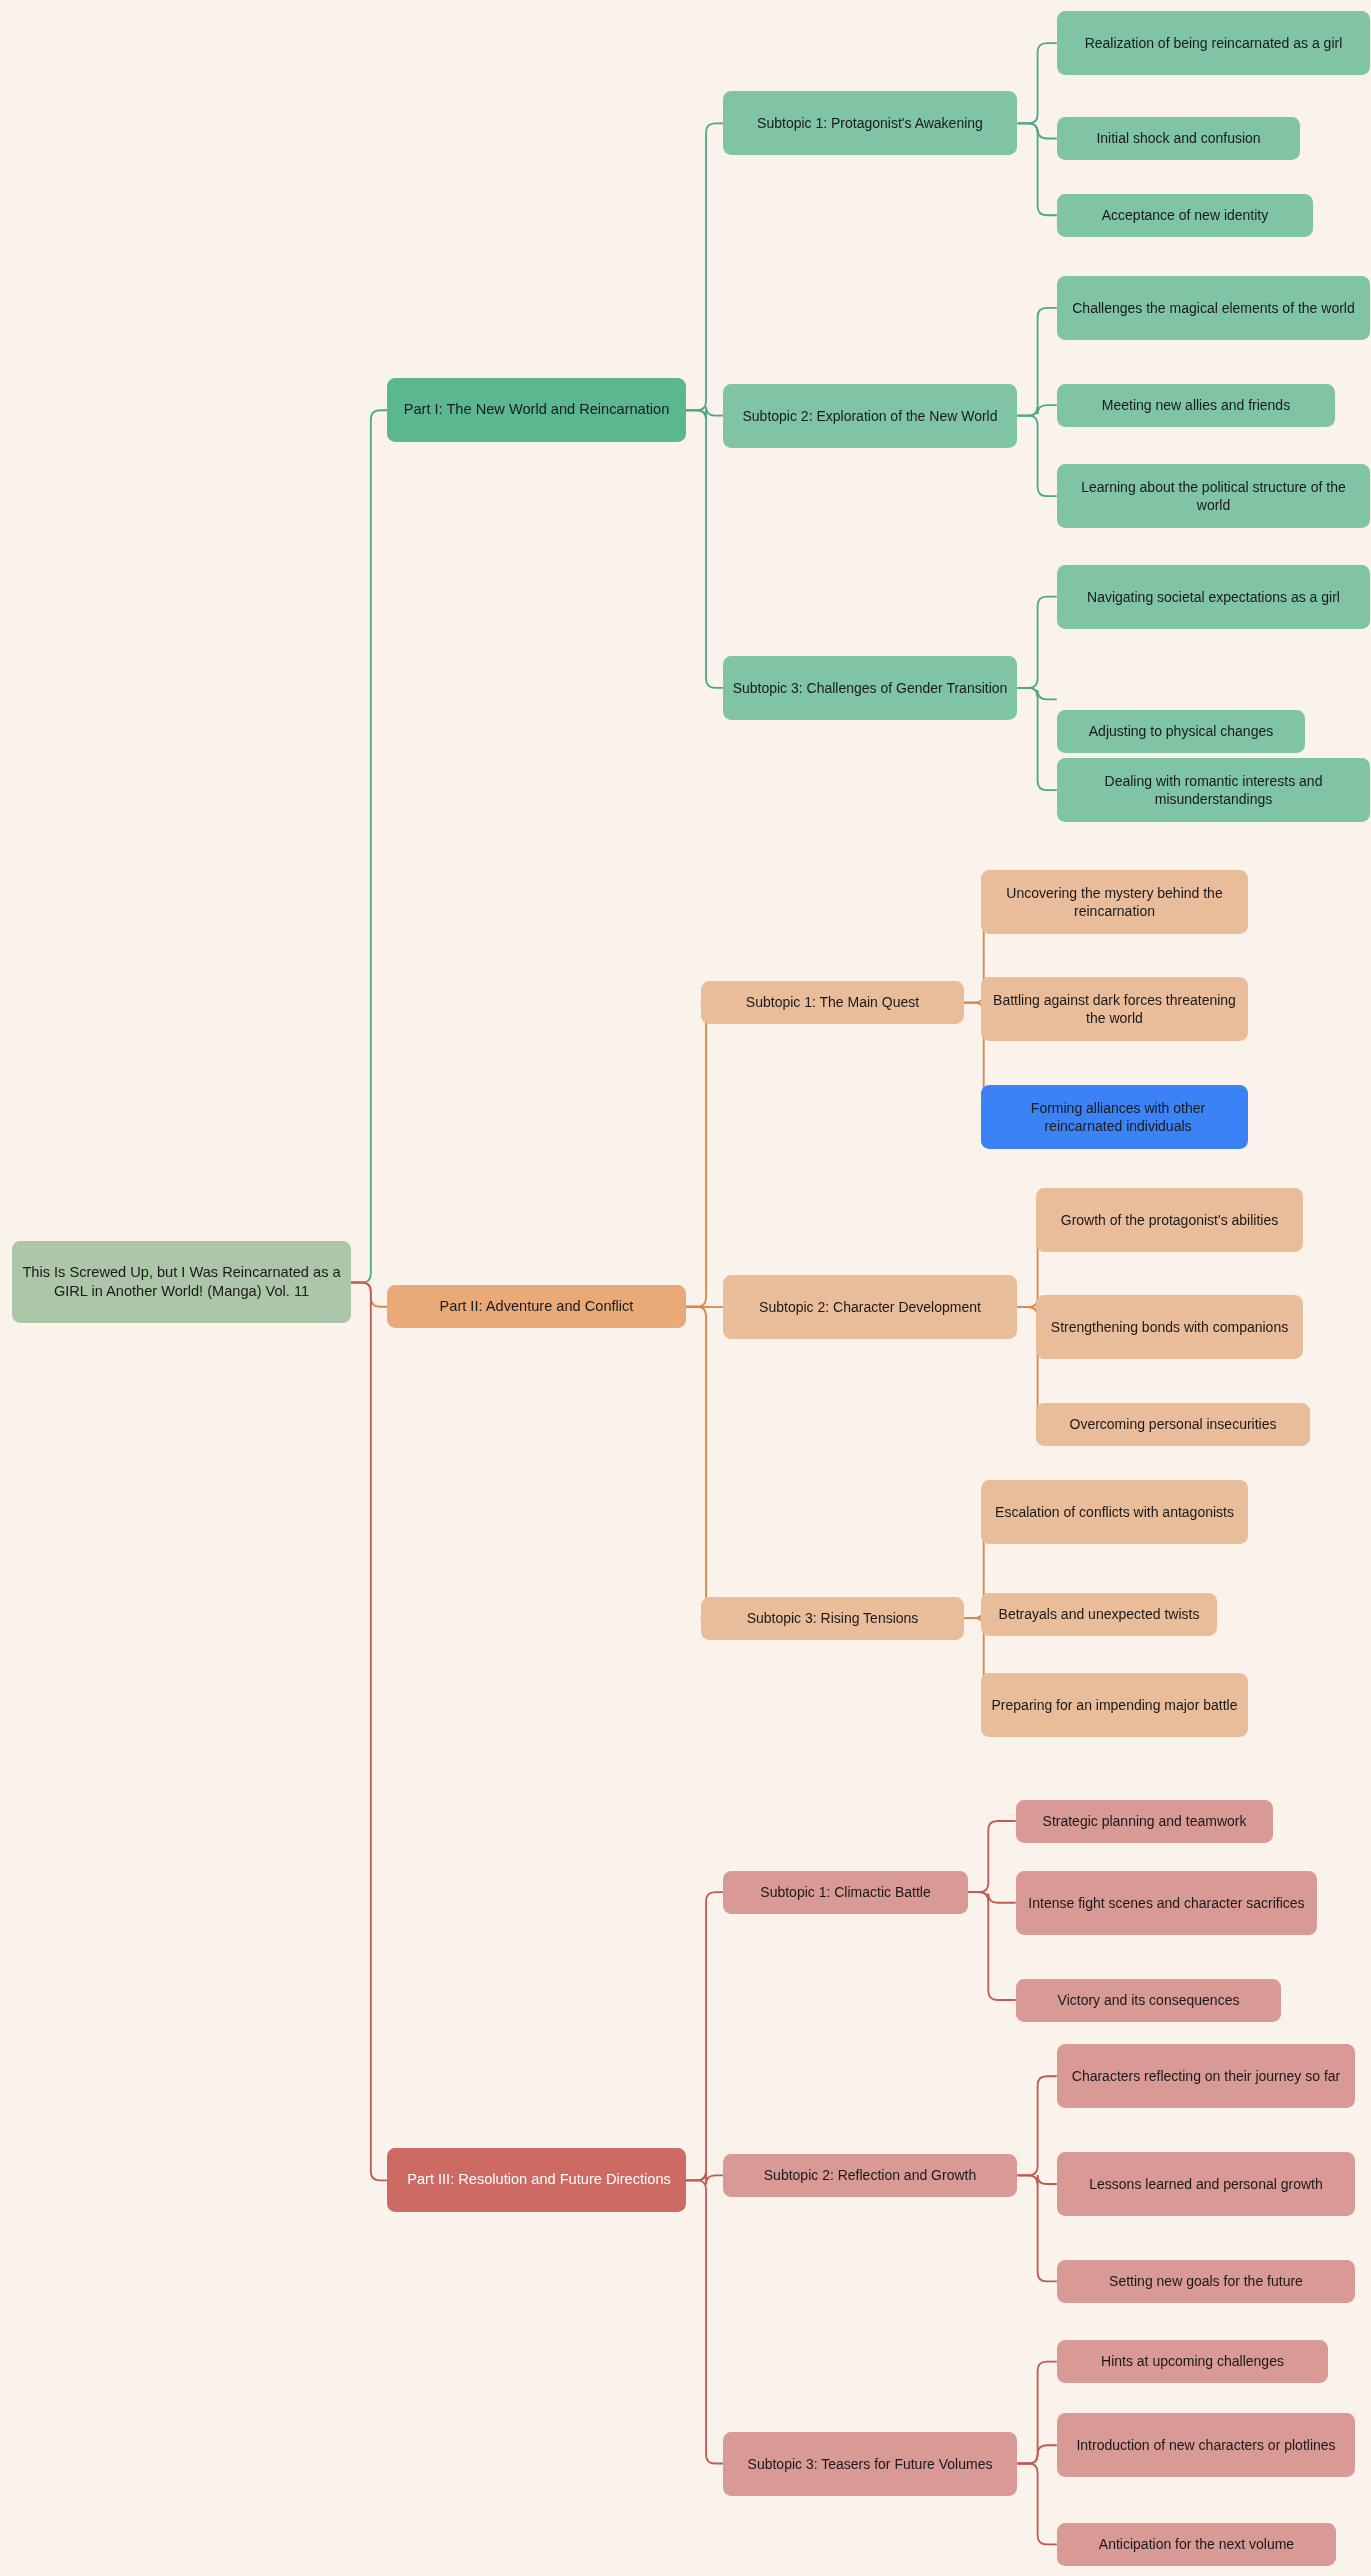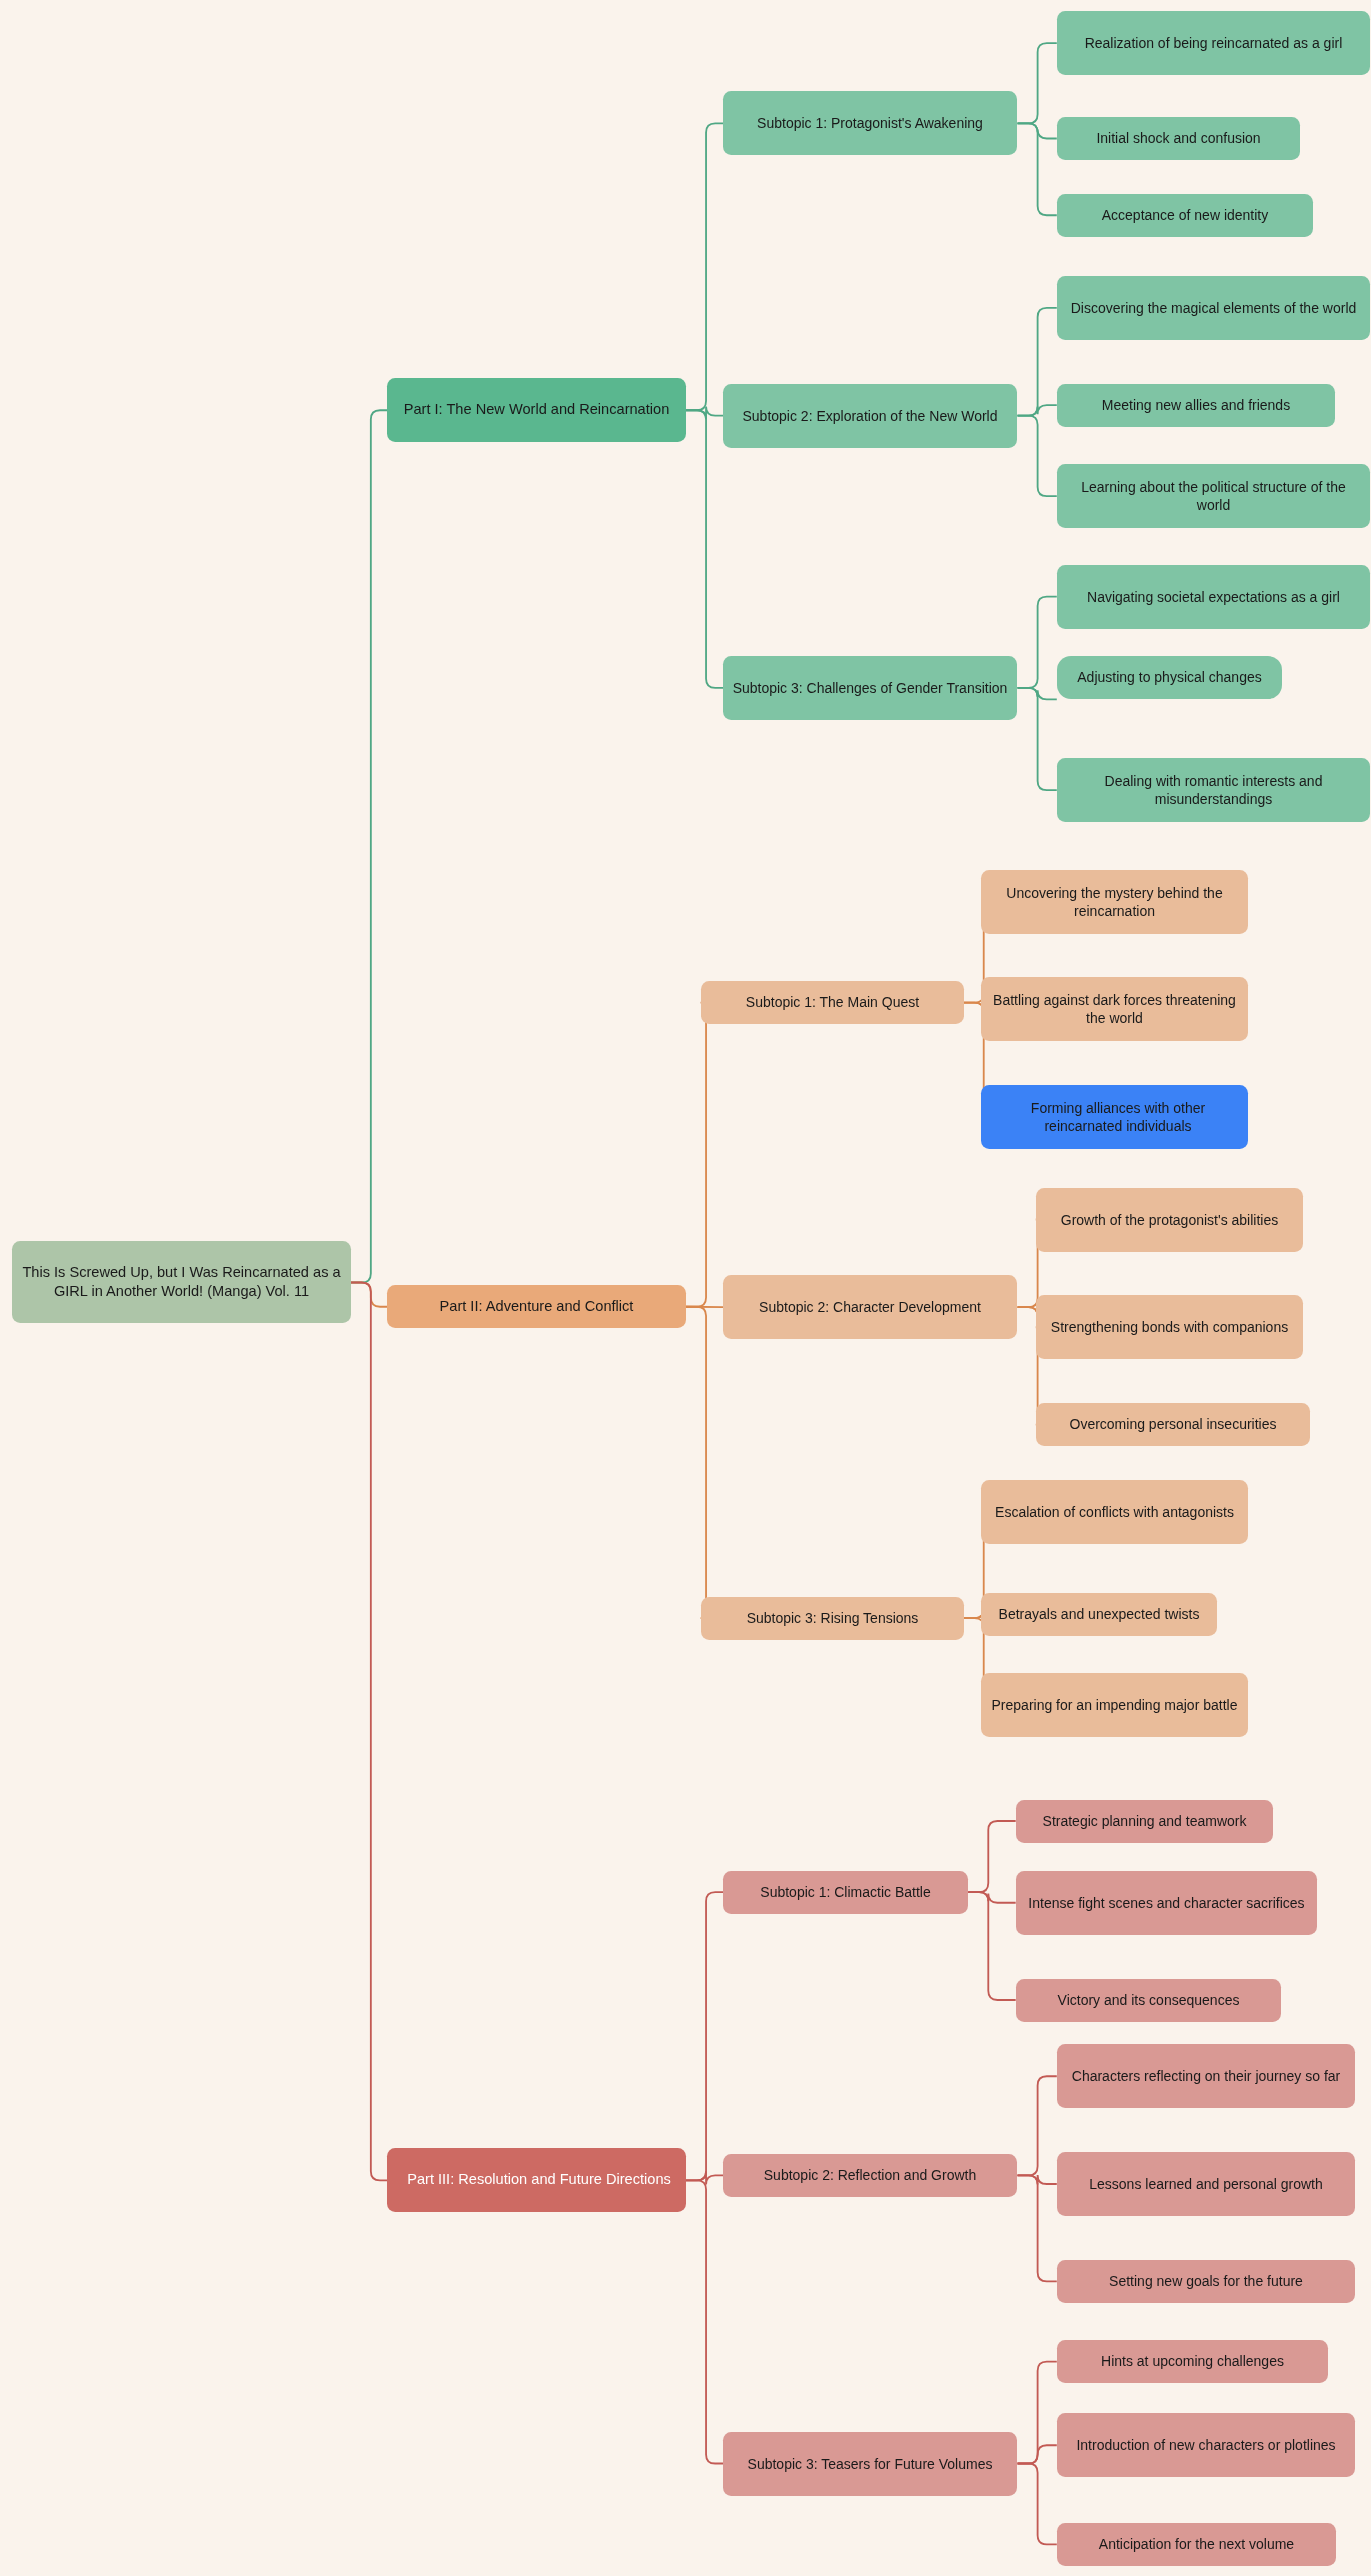--- a/index.html
+++ b/index.html
@@ -87,35 +87,35 @@
     <div class="node " style="left: 1057px; top: 117px; width: 243px; height: 43px; background: rgb(127, 196, 164);">
       <span>Initial shock and confusion</span>
     </div>
     <div class="node " style="left: 1057px; top: 194px; width: 256px; height: 43px; background: rgb(127, 196, 164);">
       <span>Acceptance of new identity</span>
     </div>
     <div class="node " style="left: 723px; top: 384px; width: 294px; height: 64px; background: rgb(127, 196, 164);">
       <span>Subtopic 2: Exploration of the New World</span>
     </div>
     <div class="node " style="left: 1057px; top: 276px; width: 313px; height: 64px; background: rgb(127, 196, 164);">
-      <span>Discovering the magical elements of the world</span>
+      <span>Challenges the magical elements of the world</span>
     </div>
     <div class="node " style="left: 1057px; top: 384px; width: 278px; height: 43px; background: rgb(127, 196, 164);">
       <span>Meeting new allies and friends</span>
     </div>
     <div class="node " style="left: 1057px; top: 464px; width: 313px; height: 64px; background: rgb(127, 196, 164);">
       <span>Learning about the political structure of the world</span>
     </div>
     <div class="node " style="left: 723px; top: 656px; width: 294px; height: 64px; background: rgb(127, 196, 164);">
       <span>Subtopic 3: Challenges of Gender Transition</span>
     </div>
     <div class="node " style="left: 1057px; top: 565px; width: 313px; height: 64px; background: rgb(127, 196, 164);">
       <span>Navigating societal expectations as a girl</span>
     </div>
-    <div class="node " style="left: 1057px; top: 656px; width: 225px; height: 43px; background: rgb(127, 196, 164); border-radius: 14px;">
+    <div class="node " style="left: 1057px; top: 710px; width: 248px; height: 43px; background: rgb(127, 196, 164);">
       <span>Adjusting to physical changes</span>
     </div>
     <div class="node " style="left: 1057px; top: 758px; width: 313px; height: 64px; background: rgb(127, 196, 164);">
       <span>Dealing with romantic interests and misunderstandings</span>
     </div>
     <div class="node level1" style="left: 387px; top: 1285px; width: 299px; height: 43px; background: rgb(233, 169, 121);">
       <span>Part II: Adventure and Conflict</span>
     </div>
     <div class="node " style="left: 701px; top: 981px; width: 263px; height: 43px; background: rgb(233, 188, 154);">
       <span>Subtopic 1: The Main Quest</span>

